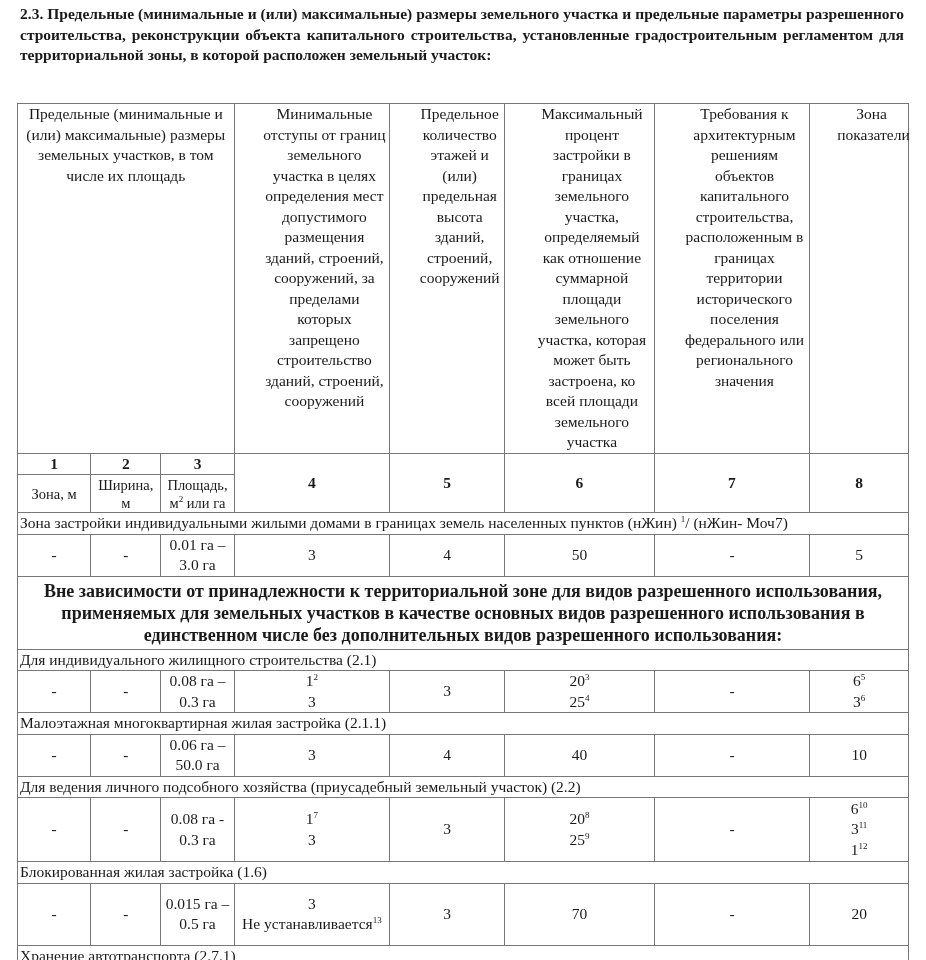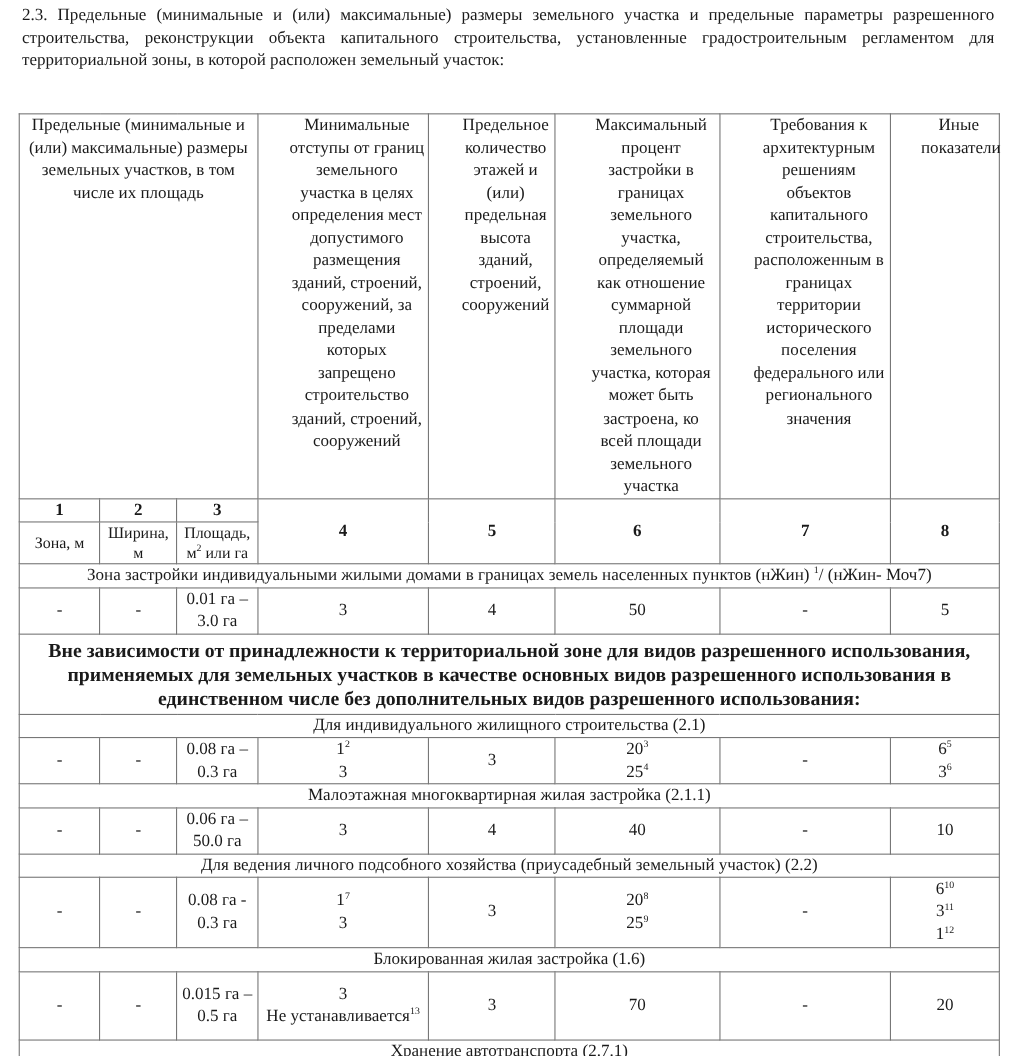--- a/index.html
+++ b/index.html
@@ -1,28 +1,28 @@
 <!DOCTYPE html>
 <html><head>
 <meta charset="utf-8">
 <style>
   html, body { margin:0; padding:0; background:#ffffff; }
   body { width:926px; height:960px; overflow:hidden; position:relative;
          font-family:"Liberation Serif", "DejaVu Serif", serif; color:#1a1a1a; }
   .heading { position:absolute; left:20px; top:4px; width:884px;
-             font-weight:normal; font-size:15.5px; line-height:20.5px; text-align:justify;
+             font-weight:bold; font-size:15.5px; line-height:20.5px; text-align:justify;
              text-align-last:left; }
   table { position:absolute; left:17px; top:103px; border-collapse:collapse;
           table-layout:fixed; width:892px; font-size:15.5px; }
   td { border:1px solid #777; padding:0 2px; text-align:center; vertical-align:middle;
        line-height:20.5px; }
   .hdr td { vertical-align:top;padding-left:27px; }
   .num { font-weight:bold; }
   .sub { font-size:14.5px; line-height:18px; }
-  .zone { text-align:center; padding-left:2px; white-space:nowrap; }
+  .zone { text-align:left; padding-left:2px; white-space:nowrap; }
   .bold-band { font-weight:bold; font-size:18px; line-height:22px; padding:3px 10px; }
   sup { font-size:9px; line-height:0; }
   .ml { display:block; }
 </style>
 </head>
 <body>
 
 <div class="heading">2.3. Предельные (минимальные и (или) максимальные) размеры земельного участка и предельные параметры разрешенного строительства, реконструкции объекта капитального строительства, установленные градостроительным регламентом для территориальной зоны, в которой расположен земельный участок:</div>
 
 <table>
@@ -36,21 +36,21 @@
     <col style="width:153px">
       <col style="width:97px">
   </colgroup>
   <tbody id="tbody">
     <tr class="hdr" style="height:290px">
       <td colspan="3" style="padding:0 6px">Предельные (минимальные и (или) максимальные) размеры земельных участков, в том числе их площадь</td>
       <td>Минимальные отступы от границ земельного участка в целях определения мест допустимого размещения зданий, строений, сооружений, за пределами которых запрещено строительство зданий, строений, сооружений</td>
       <td>Предельное количество этажей и (или) предельная высота зданий, строений, сооружений</td>
       <td>Максимальный процент застройки в границах земельного участка, определяемый как отношение суммарной площади земельного участка, которая может быть застроена, ко всей площади земельного участка</td>
       <td>Требования к архитектурным решениям объектов капитального строительства, расположенным в границах территории исторического поселения федерального или регионального значения</td>
-      <td>Иные показатели</td>
+      <td>Зона показатели</td>
     </tr>
     <tr style="height:18px">
       <td class="num">1</td>
       <td class="num">2</td>
       <td class="num">3</td>
       <td class="num" rowspan="2">4</td>
       <td class="num" rowspan="2">5</td>
       <td class="num" rowspan="2">6</td>
       <td class="num" rowspan="2">7</td>
       <td class="num" rowspan="2">8</td>

